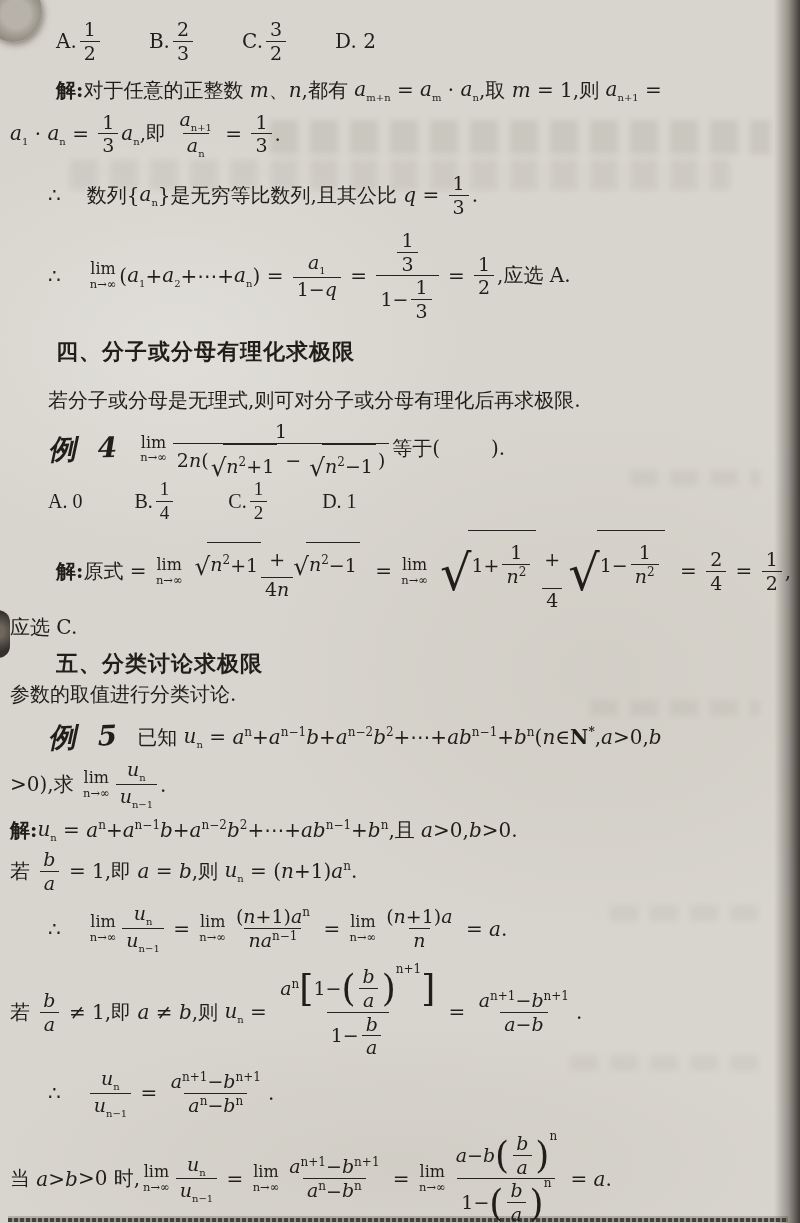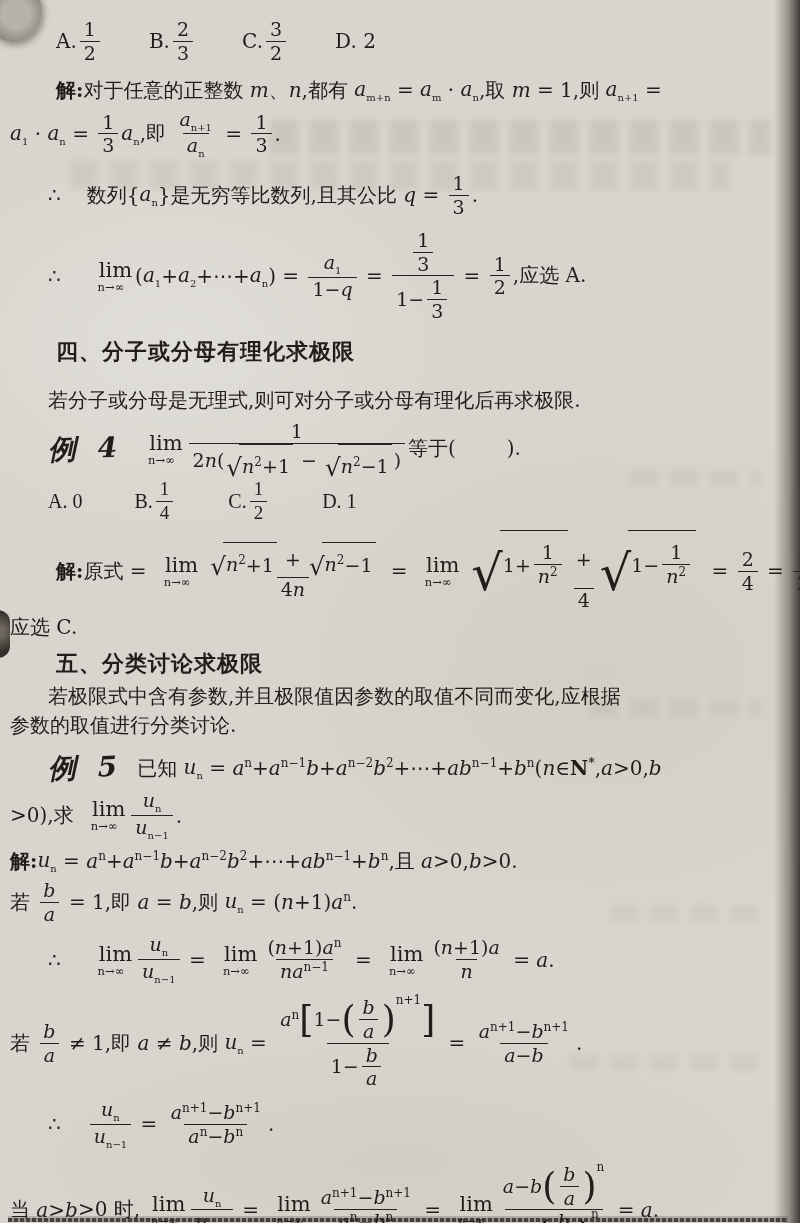--- a/index.html
+++ b/index.html
@@ -28,21 +28,21 @@
   .t{white-space:pre;}
   .bold{font-weight:bold;}
   .mv{white-space:pre;}
   .mv i{font-style:italic;}
   sub{font-size:10px;}
   sup{font-size:12px;}
   .fr{display:inline-flex;flex-direction:column;align-items:center;margin:0 3px;line-height:1.2;}
   .fn,.fd{display:flex;align-items:center;justify-content:center;padding:0 4px;font-size:19px;}
   .fd{border-top:1.6px solid #26231f;}
   .lim{display:inline-flex;flex-direction:column;align-items:center;line-height:1.05;margin:0 3px;}
-  .lim .lt{font-size:21px;margin-left:9px;}
+  .lim .lt{font-size:16px;}
   .lim .lb2{font-size:11.5px;}
   .sq{display:inline-flex;align-items:flex-end;margin:0 2px;}
   .radg{font-size:1.3em;line-height:.75;margin-right:-3px;}
   .sq.tall .radg{font-size:2.6em;line-height:.62;}
   .vin{border-top:1.7px solid #26231f;padding:10px 3px 0 3px;display:inline-flex;align-items:center;white-space:pre;}
   .bg{font-size:1.9em;font-weight:300;line-height:0;transform:scaleY(1.05);}
   .hisup{align-self:flex-start;font-size:12px;line-height:1;margin-top:-2px;}
   .heading{font-size:22px;font-weight:bold;padding-left:46px;letter-spacing:1px;}
   .extag{font-weight:bold;font-style:italic;font-size:28px;letter-spacing:6px;margin-right:14px;transform:rotate(-2deg);}
   .lbl{font-weight:bold;}
@@ -222,23 +222,20 @@
       <span class="t">,</span>
     </div>
 
     <div class="row" style="margin-top:2px;">
       <span class="t">应选 C.</span>
     </div>
 
     <div class="row heading" style="margin-top:8px;align-items:flex-end;">
       <span class="t">五、分类讨论求极限</span>
     </div>
-    <div class="row ind2" style="margin-top:4px;">
-      <span class="t">若极限式中含有参数,并且极限值因参数的取值不同而变化,应根据</span>
-    </div>
     <div class="row" style="margin-top:2px;">
       <span class="t">参数的取值进行分类讨论.</span>
     </div>
 
     <div class="row ind2" style="margin-top:10px;">
       <span class="extag">例 5</span>
       <span class="t">已知 </span>
       <span class="mv"><i>u</i><sub>n</sub></span>
       <span class="t"> = </span>
       <span class="mv"><i>a</i><sup>n</sup></span>

